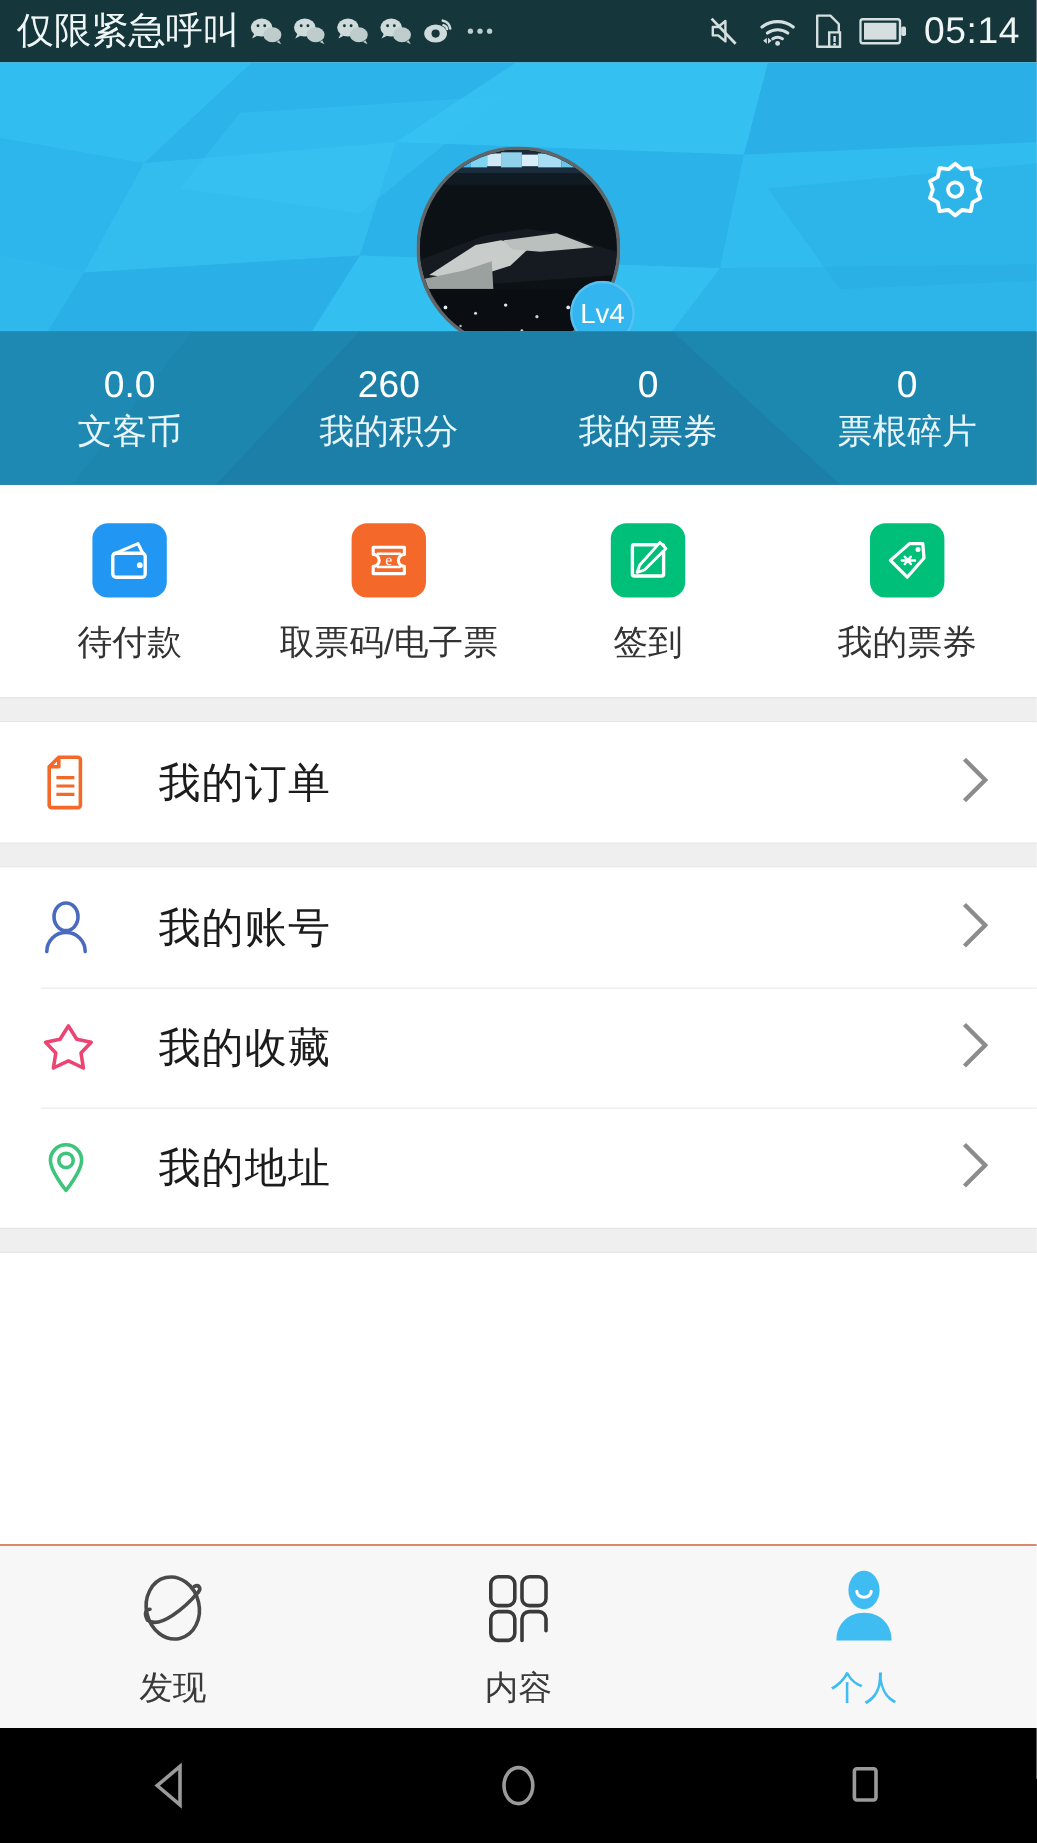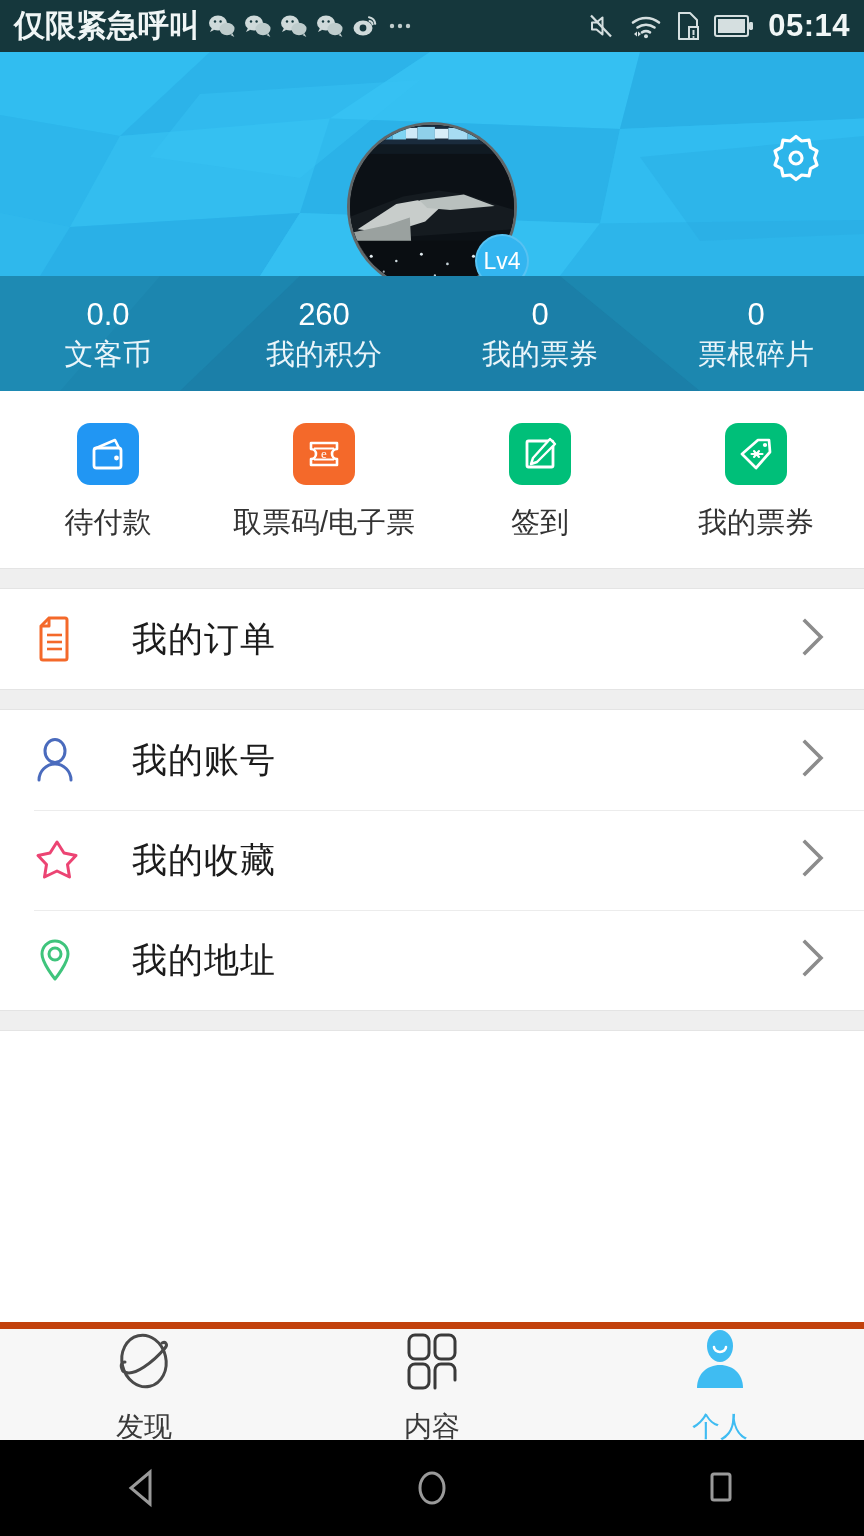--- a/index.html
+++ b/index.html
@@ -6,21 +6,21 @@
   html, body {
     width:864px; height:1536px;
     font-family:"Liberation Sans","DejaVu Sans",sans-serif;
     background:#ffffff; overflow:hidden;
   }
   .screen { position:relative; width:864px; height:1536px; background:#fff; }
 
   
   .statusbar {
     height:52px; background:#15373c; display:flex; align-items:center;
-    padding:0 14px; color:#e8f0f0; position:relative;font-weight:bold;
+    padding:0 14px; color:#e8f0f0; position:relative;
   }
   .sb-carrier { font-size:31px; letter-spacing:0px; color:#f0f6f6; white-space:nowrap; }
   .sb-left-icons { display:flex; align-items:center; gap:9px; margin-left:8px; }
   .sb-icon { opacity:.92; display:block; }
   .sb-right { margin-left:auto; display:flex; align-items:center; gap:14px;justify-content:center; }
   .sb-time { font-size:31px; color:#f0f6f6; letter-spacing:0.5px; }
 
   
   .header {
     position:relative; height:224px; overflow:hidden;
@@ -45,21 +45,21 @@
     display:flex; align-items:center; justify-content:center;
     border:2px solid rgba(255,255,255,.18);
   }
   .username {
     position:absolute; top:252px; left:0; right:0; text-align:center;
     color:#ffffff; font-size:36px; letter-spacing:1px;
   }
 
   
   .stats {
-    height:115px; background:linear-gradient(180deg,#1d87b0 0%,#1b7fa6 55%,#1a7ba2 100%);
+    height:128px; background:linear-gradient(180deg,#1d87b0 0%,#1b7fa6 55%,#1a7ba2 100%);
     display:flex; position:relative; overflow:hidden;
   }
   .stats svg.sbg { position:absolute; inset:0; width:100%; height:100%; }
   .stat { flex:1; position:relative; display:flex; flex-direction:column;
           align-items:center; justify-content:center; gap:10px; }
   .stat .val { color:#ffffff; font-size:31px; line-height:1; }
   .stat .lbl { color:#eaf5fa; font-size:29px; line-height:1; }
 
   
   .quick { background:#fff; height:177px; display:flex; align-items:center; padding-top:6px; }
@@ -79,22 +79,22 @@
     content:""; position:absolute; left:34px; right:0; top:0; height:1px; background:#ececec;
   }
   .row .r-ico { width:52px; display:flex; align-items:center; justify-content:flex-start; }
   .row .r-lbl { font-size:35px; color:#1c1c1c; margin-left:26px; letter-spacing:1px; }
   .row .r-val { margin-left:auto; font-size:35px; color:#9a9a9a; margin-right:22px; letter-spacing:1px; }
   .row .r-chev { margin-left:auto; }
   .row .r-val + .r-chev { margin-left:0; }
 
   
   .tabbar {
-    position:absolute; left:0; right:0; bottom:96px; height:118px;
-    background:#f7f7f7; border-top:7px solid #c2410c;
+    position:absolute; left:0; right:0; bottom:96px; height:153px;
+    background:#f7f7f7; border-top:1px solid #c2410c;
     display:flex; align-items:center;
   }
   .tab { flex:1; display:flex; flex-direction:column; align-items:center; gap:6px; cursor:pointer; }
   .tab .t-lbl { font-size:28px; color:#3a3a3a; }
   .tab.active .t-lbl { color:#3fbcf2; }
 
   
   .navbar {
     position:absolute; left:0; right:0; bottom:0; height:96px; background:#000;
     display:flex; align-items:center; justify-content:space-around;

